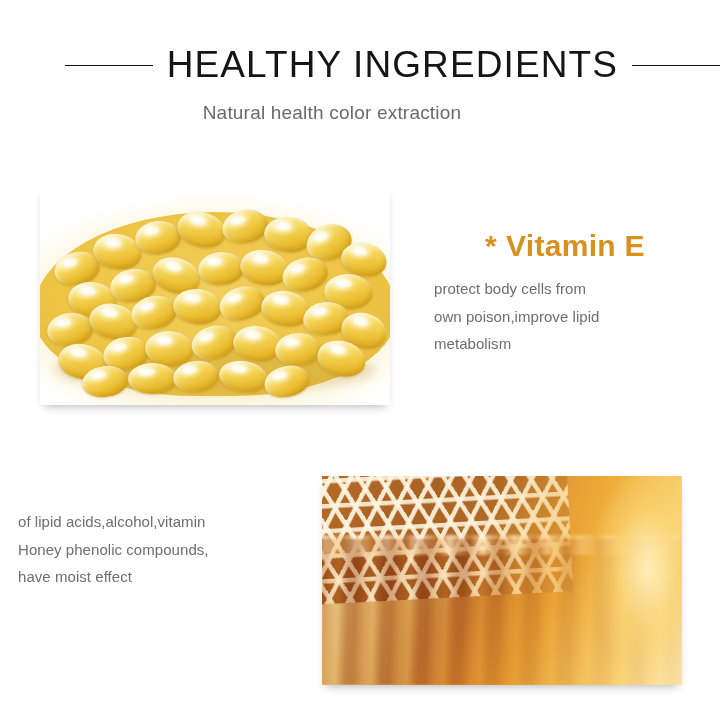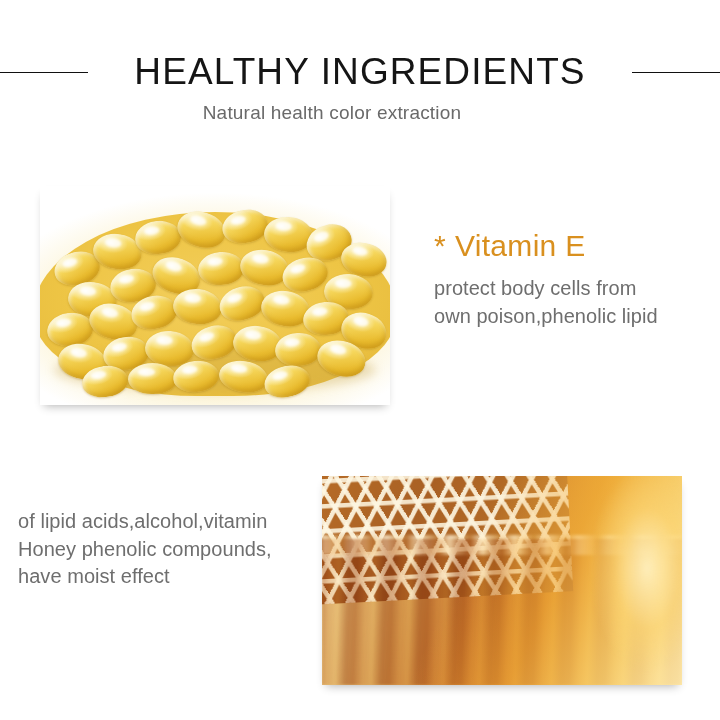--- a/index.html
+++ b/index.html
@@ -17,26 +17,26 @@
 
   
   .header {
     position: absolute;
     top: 0; left: 0;
     width: 720px;
     height: 150px;
   }
   .title-row {
     position: absolute;
-    top: 49px; left: 0;
+    top: 42px; left: 0;
     width: 720px;
     height: 46px;
     display: flex;
     align-items: center;
-    justify-content: space-between;
+    justify-content: flex-end;
     gap: 14px;
   }
   .rule {
     width: 88px;
     height: 1px;
     background: #111111;
     flex: 0 0 auto;
   }
   .page-title {
     font-family: "Liberation Sans", sans-serif;
@@ -211,33 +211,34 @@
     background: radial-gradient(ellipse 60% 55% at 60% 45%,
       rgba(255,240,190,0.95) 0%,
       rgba(252,214,118,0.55) 45%,
       rgba(255,255,255,0) 78%);
     filter: blur(2px);
   }
 
   
   .feature-heading {
     font-size: 30px;
-    font-weight: 400;
+    font-weight: 700;
     color: #d9901f;
     letter-spacing: 0.3px;
     line-height: 36px;
     white-space: nowrap;
+    text-align: center;
   }
   .star {
     font-size: 30px;
     color: #d9901f;
     margin-right: 9px;
   }
   .feature-body {
-    font-size: 20px;
+    font-size: 15px;
     font-weight: 400;
     color: #6e6e6e;
     line-height: 27.5px;
     letter-spacing: 0.05px;
   }
   .feature-body div { white-space: nowrap; }
 
   #vitamin-e-block {
     position: absolute;
     left: 434px;
@@ -313,21 +314,22 @@
   <div class="cap" style="left:51%; top:80%; width:14%; height:14%; transform:rotate(9deg);"></div>
   <div class="cap" style="left:64%; top:82%; width:13%; height:14%; transform:rotate(-13deg);"></div>
 </div>
 
 <div id="vitamin-e-block">
   <div class="feature-heading">
     <span class="star">*</span><span>Vitamin E</span>
   </div>
   <div class="feature-body">
     <div>protect body cells from</div>
-    <div>own poison,phenolic lipid</div>
+    <div>own poison,improve lipid</div>
+    <div>metabolism</div>
   </div>
 </div>
 
 <div id="honey-block">
   <div class="feature-body">
     <div>of lipid acids,alcohol,vitamin</div>
     <div>Honey phenolic compounds,</div>
     <div>have moist effect</div>
   </div>
 </div>

